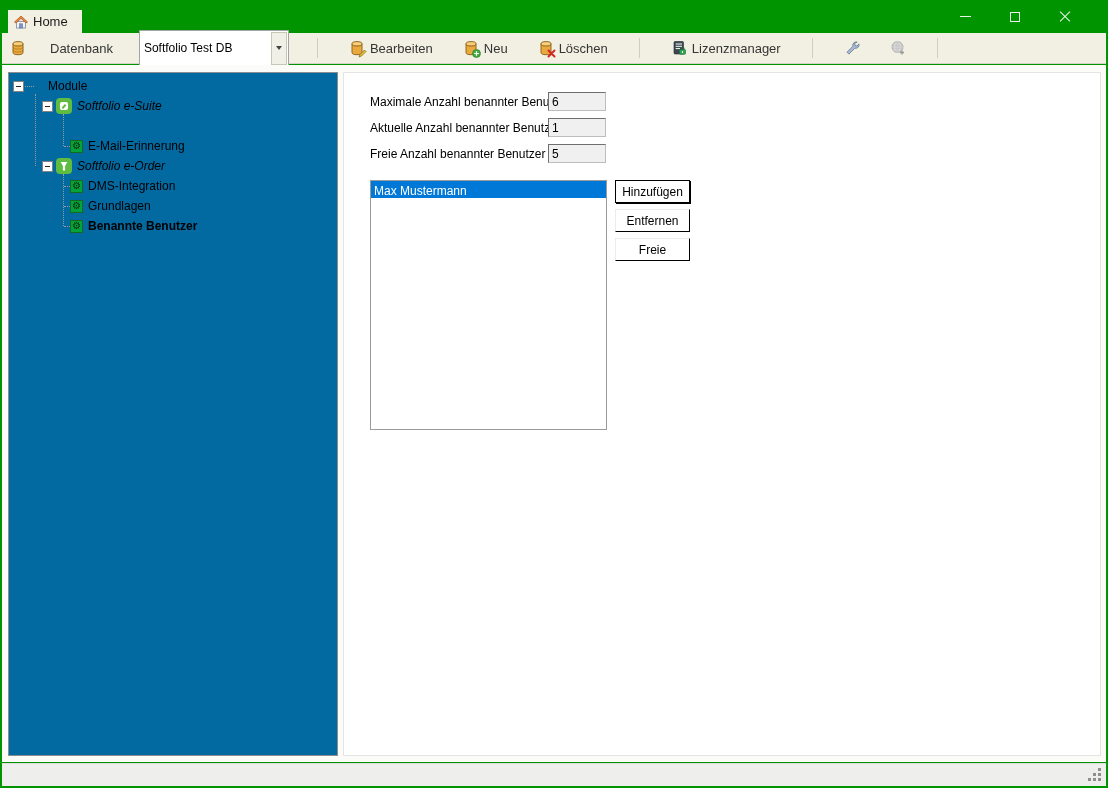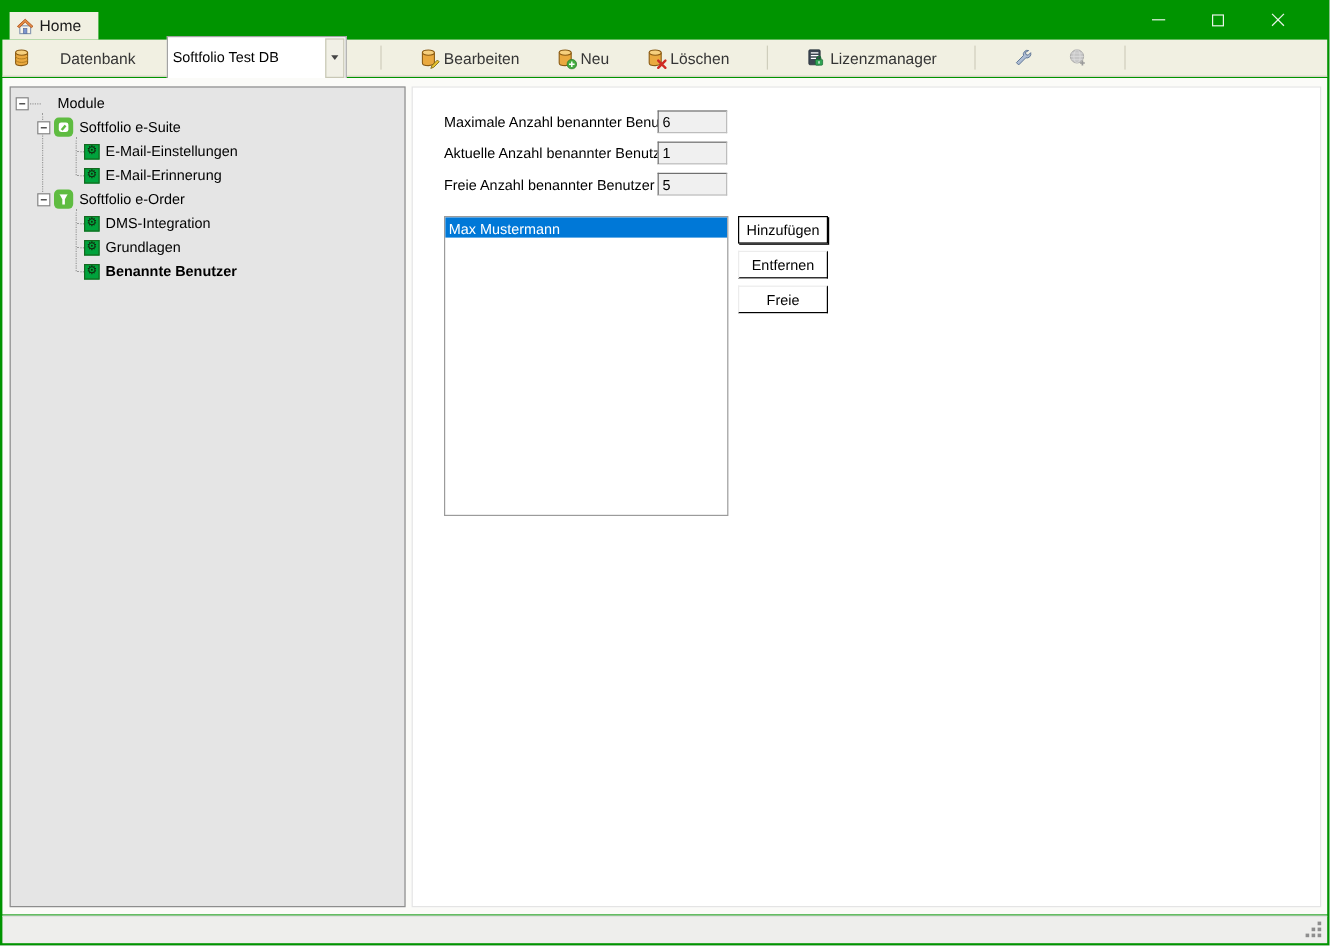--- a/index.html
+++ b/index.html
@@ -50,25 +50,25 @@
     display:flex; align-items:center; justify-content:center;
   }
   .combo-arrow { width:0; height:0; border-left:3.5px solid transparent; border-right:3.5px solid transparent; border-top:4px solid #444; }
   .badge { position:absolute; right:-2px; bottom:-2px; width:9px; height:9px; }
 
   
   .main { position:absolute; top:65px; left:2px; right:2px; bottom:26px; background:#fbfbf8; }
 
   .tree-panel {
     position:absolute; left:6px; top:7px; width:330px; bottom:6px;
-    background:#e5e5e5; border:1px solid #8d8d8d; font-size:12px; color:#000;
+    background:#0369a1; border:1px solid #8d8d8d; font-size:12px; color:#000;
   }
   .trow { position:absolute; left:1px; right:1px; height:20px; display:flex; align-items:center; cursor:default; }
   .trow-root  { padding-left:3px; }
-  .trow-parent{ padding-left:21px; }
+  .trow-parent{ padding-left:32px;font-style:italic; }
   .trow-child { padding-left:60px; position:absolute; }
   .trow-child::before {
     content:""; position:absolute; left:54px; top:10px; width:6px; border-top:1px dotted #9a9a9a;
   }
   .t-label { margin-left:5px; white-space:nowrap; }
   .trow-root .t-label { margin-left:24px; }
   .t-bold { font-weight:bold; }
   .exp { position:relative; width:11px; height:11px; border:1px solid #828282; background:#fff; flex:none; }
   .exp::after { content:""; position:absolute; left:2px; top:4px; width:5px; height:1px; background:#2a2a2a; }
   .hstub-root { position:absolute; left:16px; top:13px; width:9px; border-top:1px dotted #9a9a9a; }
@@ -265,24 +265,20 @@
       </div>
 
       <div class="trow trow-parent" style="top:23px;">
         <span class="exp"></span>
         <span class="grp-icon">
             <span class="grp-inner-suite"></span>
           </span>
         <span class="t-label">Softfolio e-Suite</span>
       </div>
 
-      <div class="trow trow-child" style="top:43px;">
-        <span class="mod-icon"></span>
-        <span class="t-label">E-Mail-Einstellungen</span>
-      </div>
       <div class="trow trow-child" style="top:63px;">
         <span class="mod-icon"></span>
         <span class="t-label">E-Mail-Erinnerung</span>
       </div>
 
       <div class="trow trow-parent" style="top:83px;">
         <span class="exp"></span>
         <span class="grp-icon">
             <span class="grp-inner-order"></span>
           </span>

